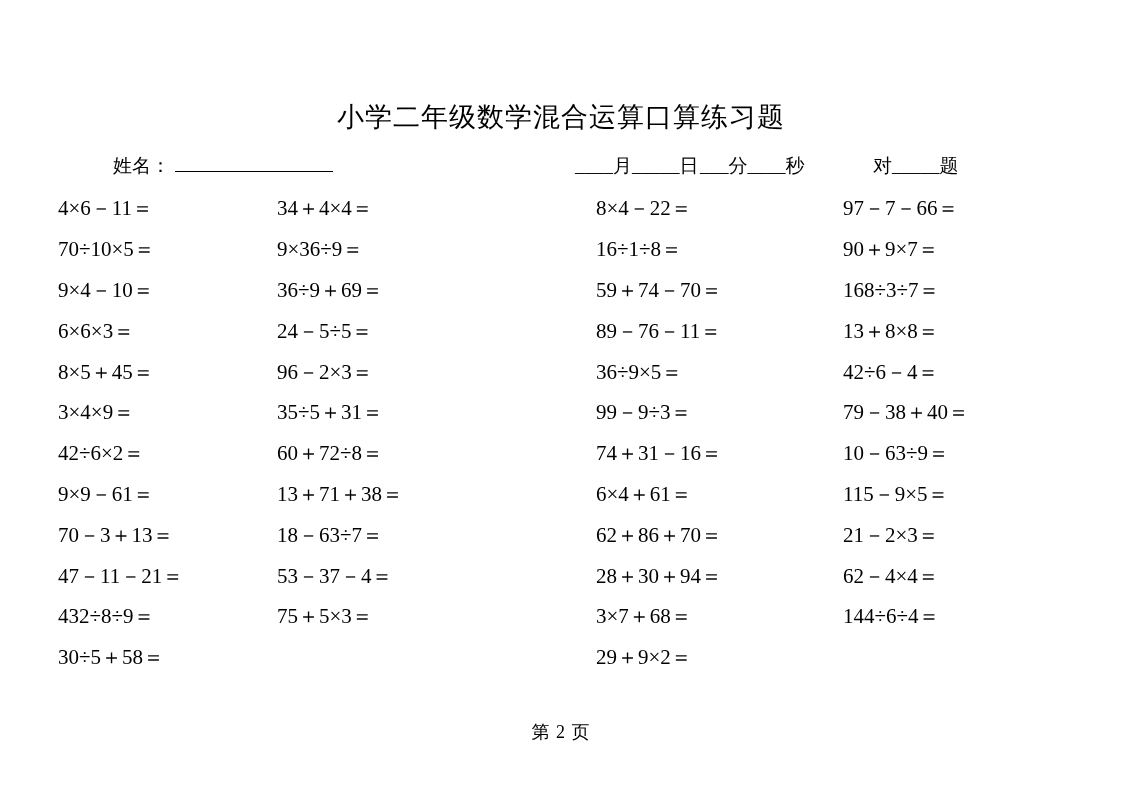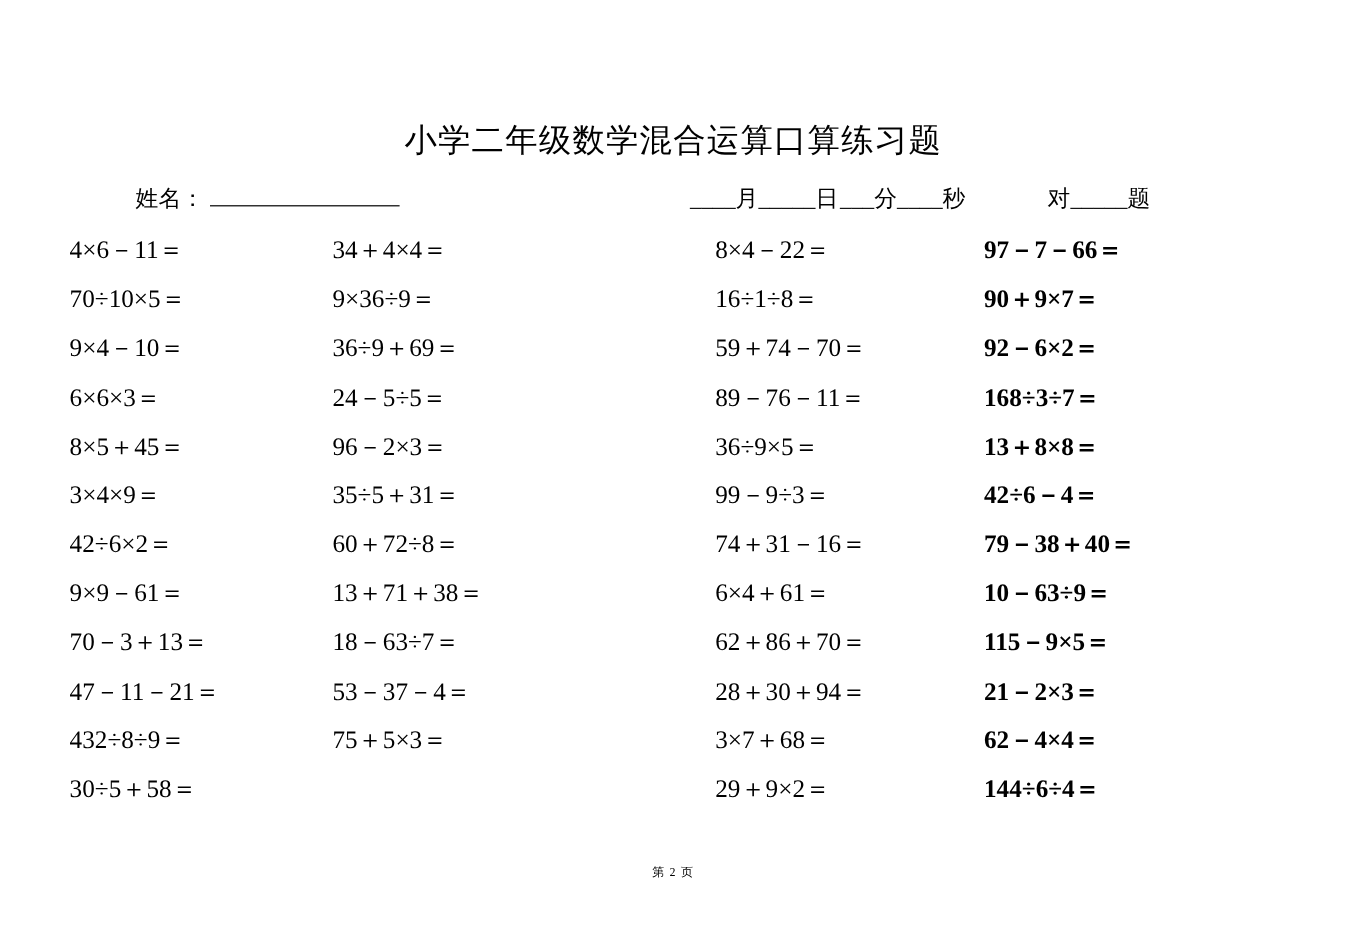--- a/index.html
+++ b/index.html
@@ -52,33 +52,33 @@
 
   .col {
     position: absolute;
     top: 188px;
     font-size: 21px;
     white-space: nowrap;
   }
   .col-0 { left: 58px; }
   .col-1 { left: 277px; }
   .col-2 { left: 596px; }
-  .col-3 { left: 820px; font-weight: bold; }
+  .col-3 { left: 843px; }
   .cell {
     height: 40.8px;
     display: flex;
     align-items: center;
   }
   .footer {
     position: absolute;
     top: 720px;
     left: 0;
     width: 1122px;
     text-align: center;
-    font-size: 10px;
+    font-size: 18px;
     letter-spacing: 1px;
   }
 </style>
 </head>
 <body>
 
 <div class="page">
 
   <div class="title">小学二年级数学混合运算口算练习题</div>
 
@@ -127,21 +127,20 @@
       <div class="cell">74＋31－16＝</div>
       <div class="cell">6×4＋61＝</div>
       <div class="cell">62＋86＋70＝</div>
       <div class="cell">28＋30＋94＝</div>
       <div class="cell">3×7＋68＝</div>
       <div class="cell">29＋9×2＝</div>
     </div>
     <div class="col col-3">
       <div class="cell">97－7－66＝</div>
       <div class="cell">90＋9×7＝</div>
-      <div class="cell">92－6×2＝</div>
       <div class="cell">168÷3÷7＝</div>
       <div class="cell">13＋8×8＝</div>
       <div class="cell">42÷6－4＝</div>
       <div class="cell">79－38＋40＝</div>
       <div class="cell">10－63÷9＝</div>
       <div class="cell">115－9×5＝</div>
       <div class="cell">21－2×3＝</div>
       <div class="cell">62－4×4＝</div>
       <div class="cell">144÷6÷4＝</div>
     </div>

